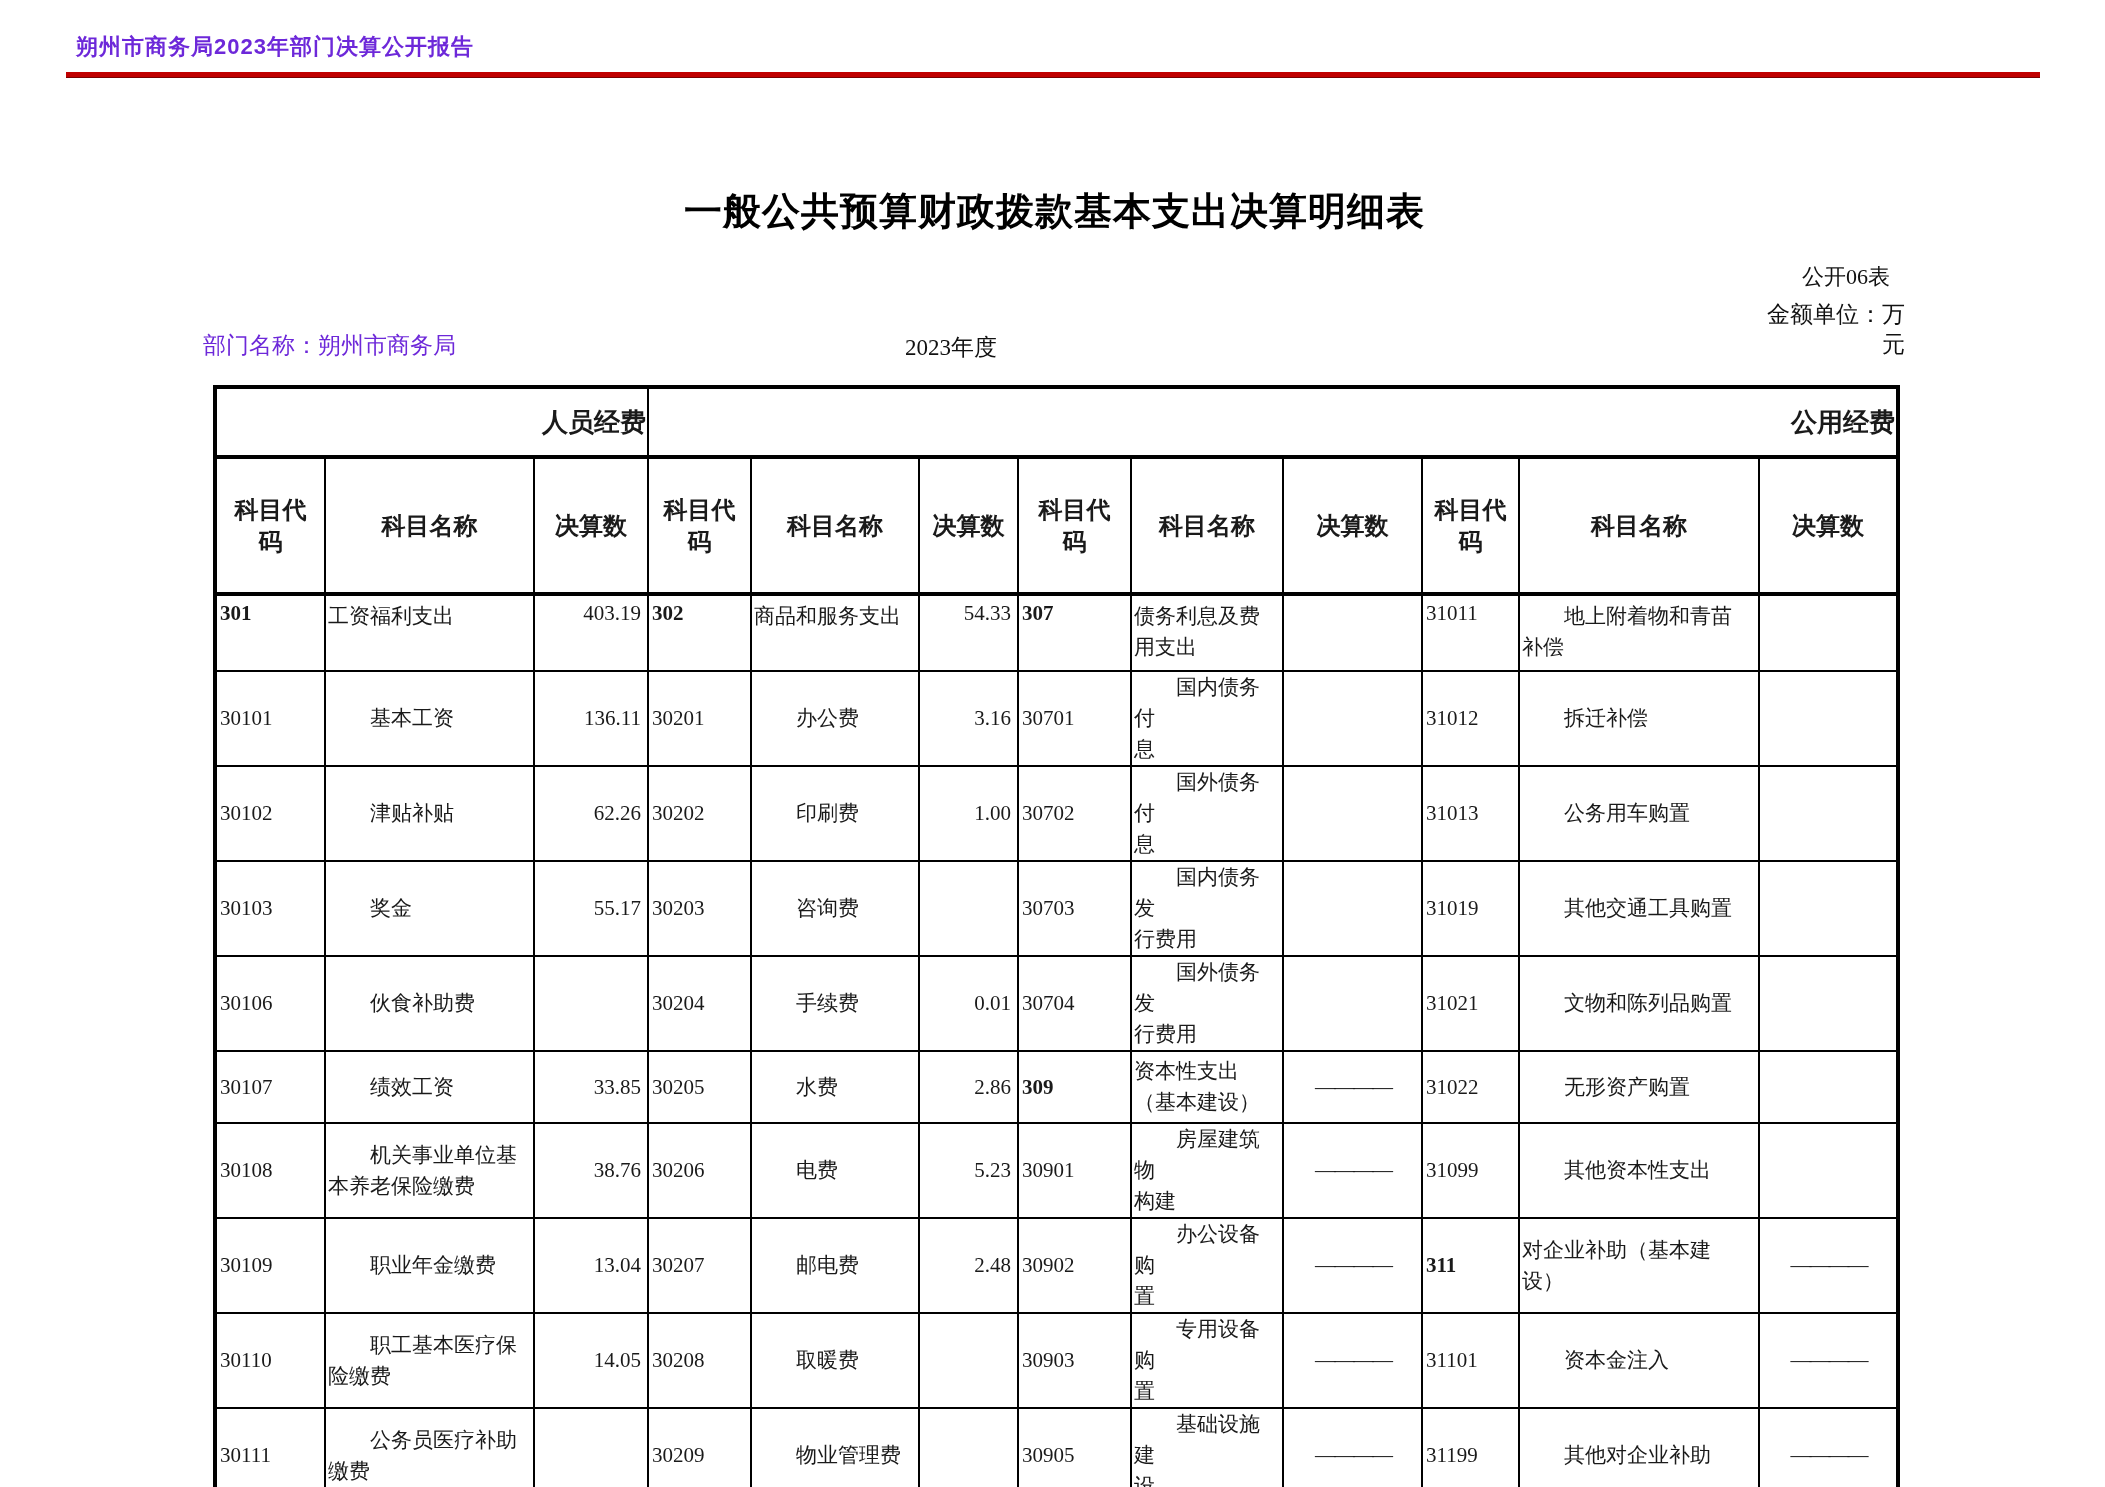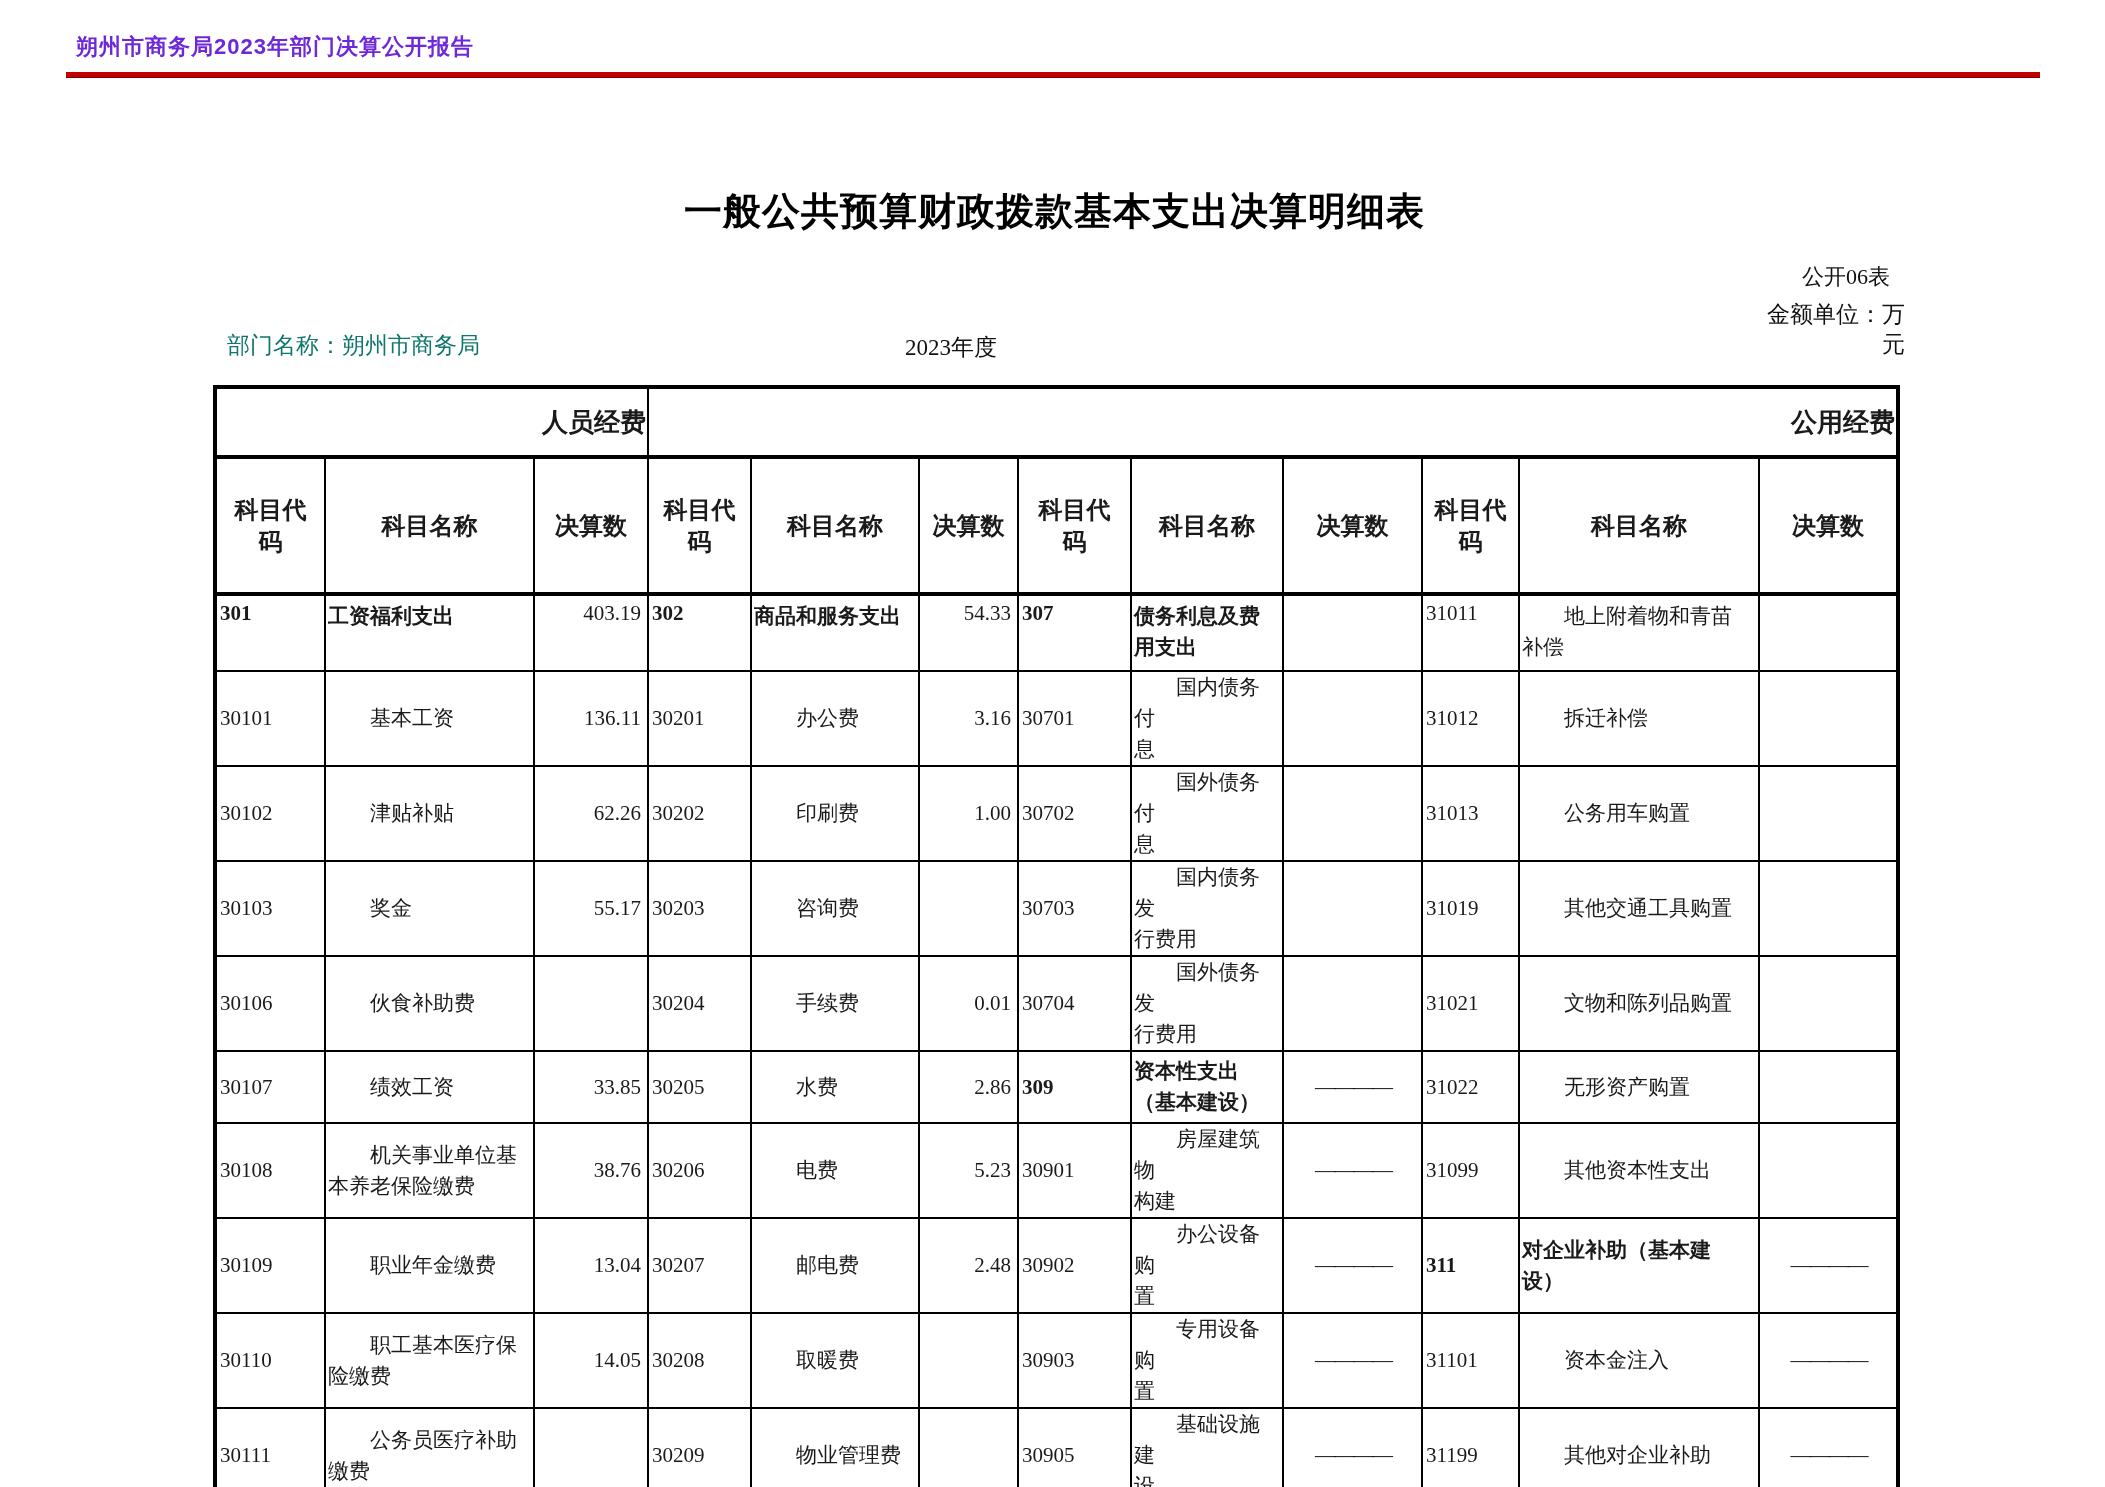--- a/index.html
+++ b/index.html
@@ -29,22 +29,22 @@
     margin:0;text-align:center;
     font-family:"Liberation Sans", sans-serif;
     font-size:38px;font-weight:bold;color:#000;
     letter-spacing:1px;
   }
   .table-label{
     position:absolute;right:215px;top:262px;
     font-size:22px;color:#111;
   }
   .meta-dept{
-    position:absolute;left:227px;top:330px;
-    font-size:23px;color:#0f766e;
+    position:absolute;left:203px;top:330px;
+    font-size:23px;color:#6d28d9;
   }
   .meta-year{
     position:absolute;left:905px;top:332px;
     font-size:23px;color:#111;
   }
   .meta-unit{
     position:absolute;right:200px;top:300px;
     font-size:23px;color:#111;
     text-align:right;white-space:pre-line;line-height:30px;
   }
@@ -77,21 +77,21 @@
     font-size:21px;
     vertical-align:middle;
   }
   tbody tr:first-child td{vertical-align:top;padding-top:5px;}
   td.code{text-align:left;padding-left:3px;}
   td.code.parent{font-weight:bold;}
   td.name{
     text-align:left;padding:0 4px 0 2px;
     text-indent:2em;white-space:pre-line;line-height:31px;
   }
-  td.name.parent{font-weight:bold;text-indent:0;}
+  td.name.parent{font-weight:normal;text-indent:0;}
   td.val{text-align:right;padding-right:6px;}
   td.val.dash{text-align:center;padding-right:0;letter-spacing:-2px;font-weight:normal;}
   .footer{
     position:absolute;left:213px;top:1492px;width:1683px;
     text-align:center;font-size:24px;letter-spacing:1px;
     font-family:"DejaVu Sans Mono", monospace;
   }
 </style>
 </head>
 <body>

